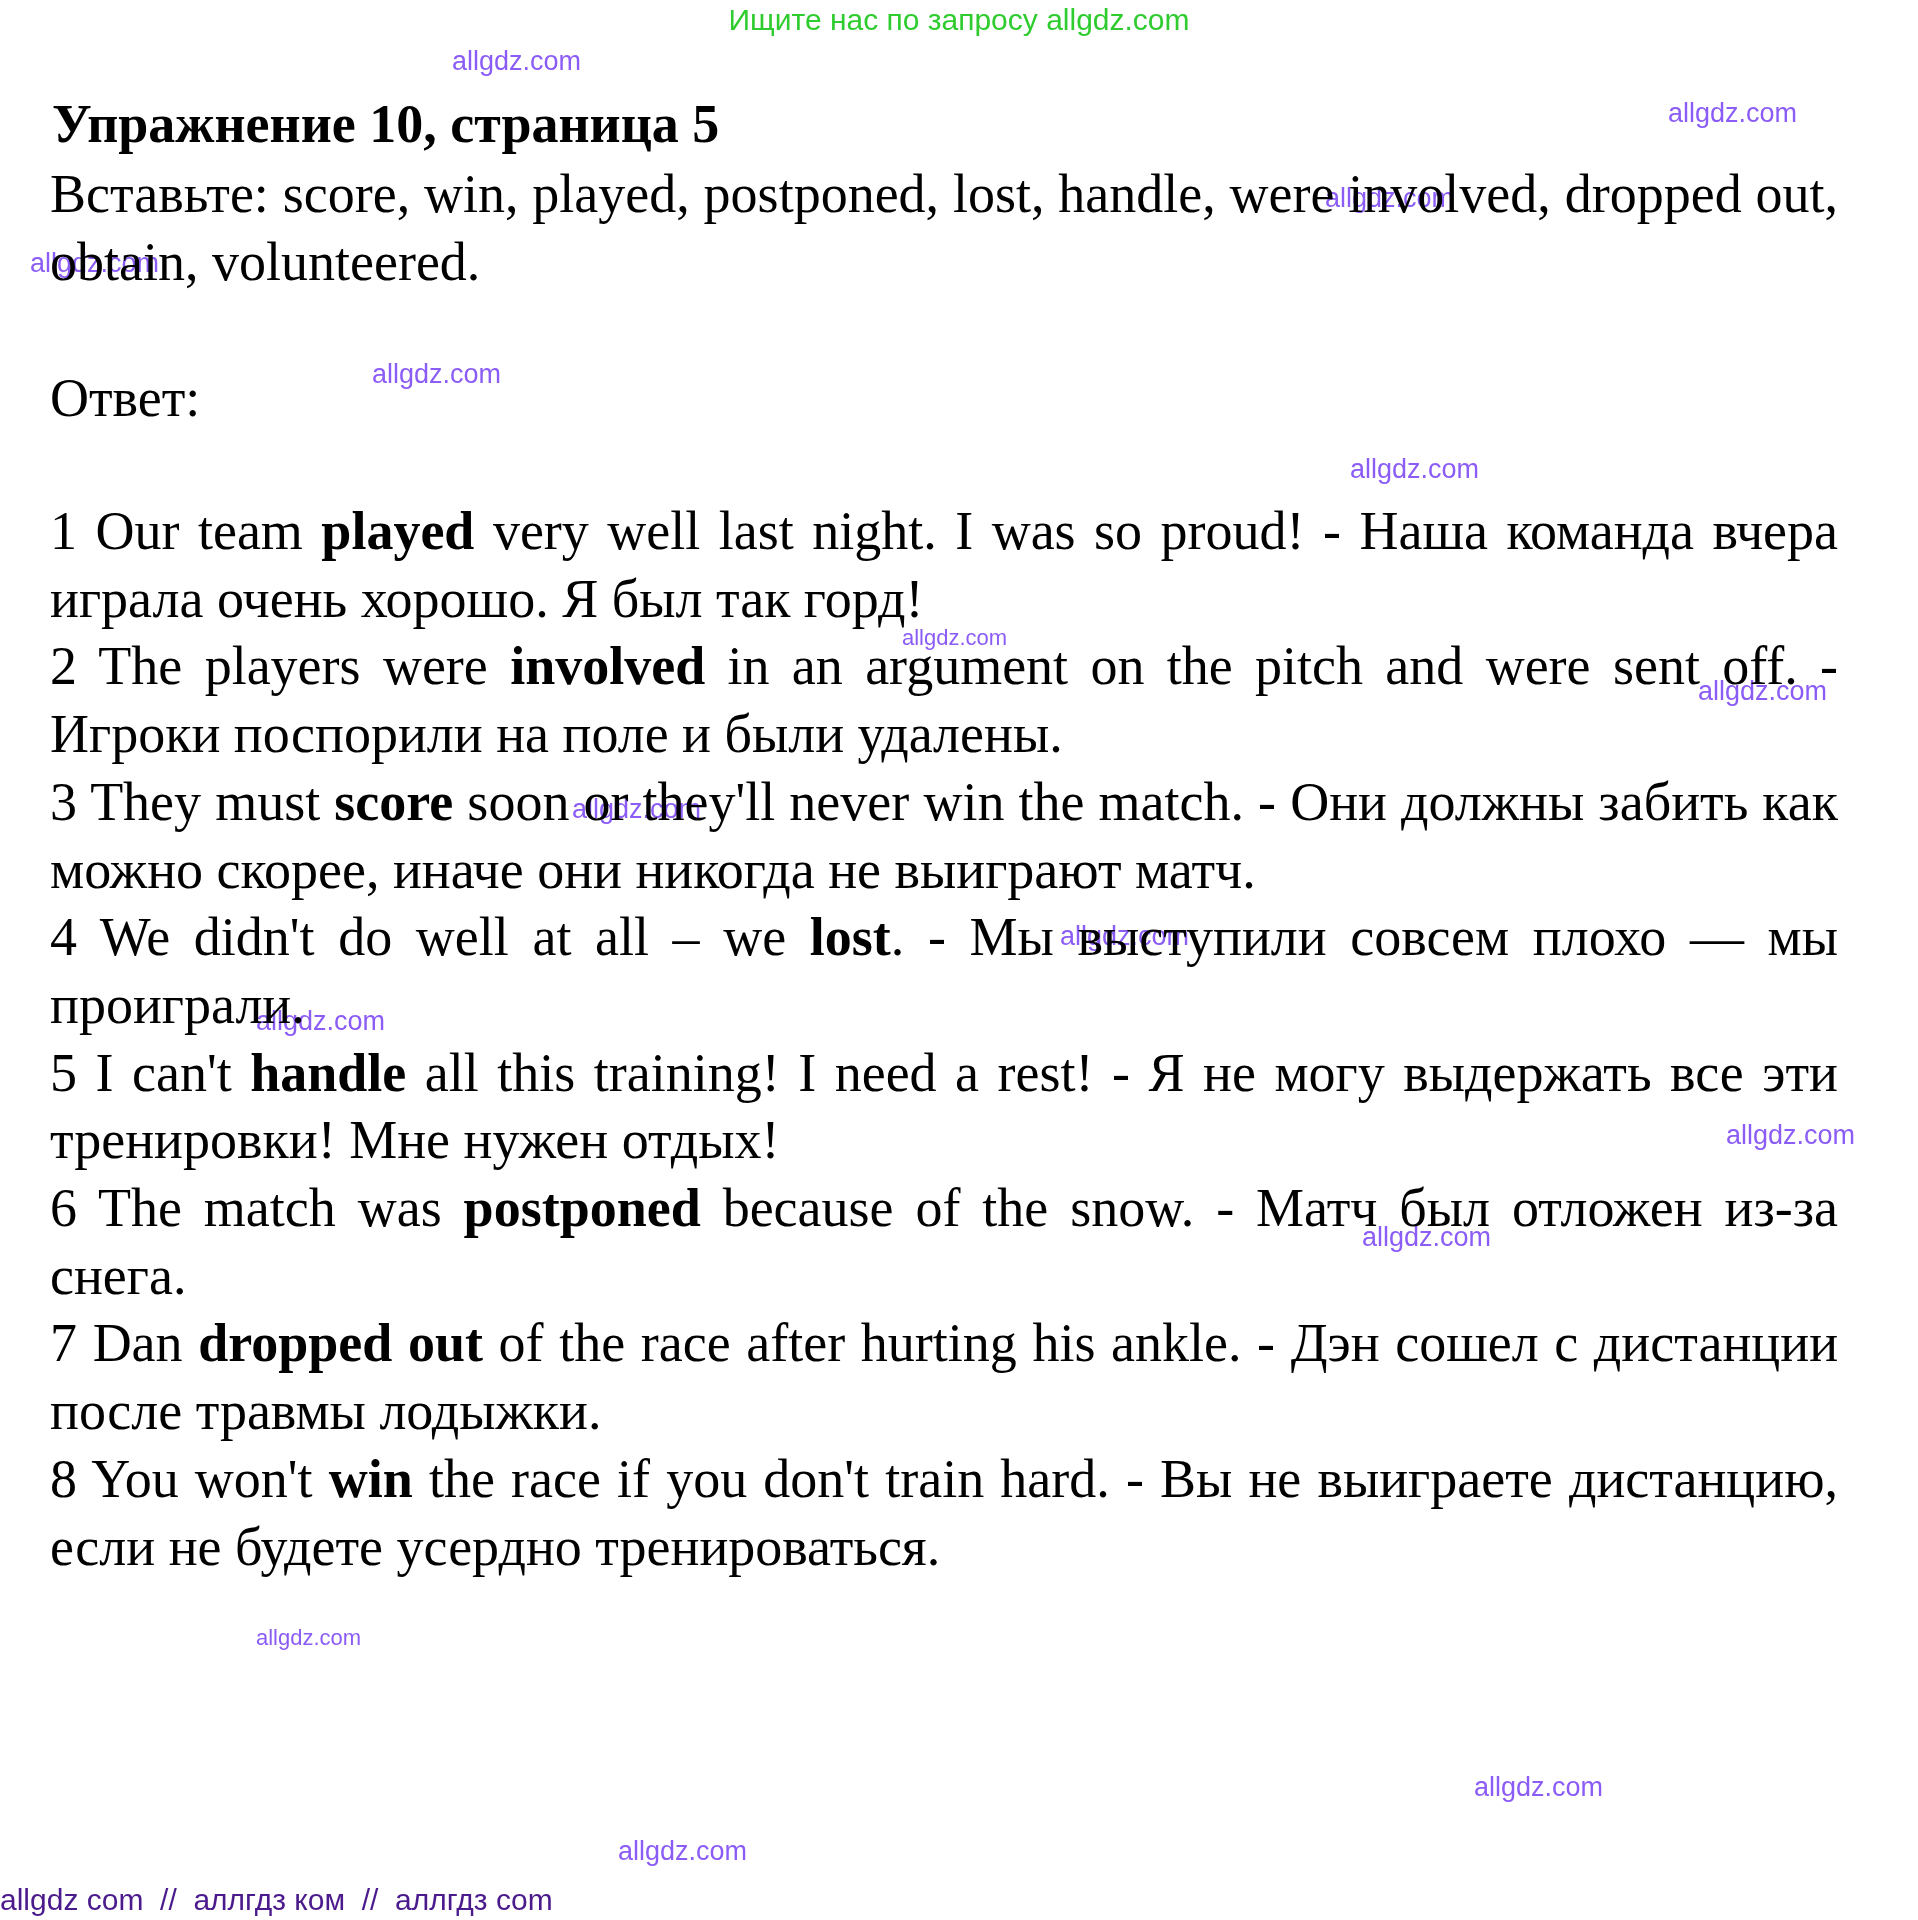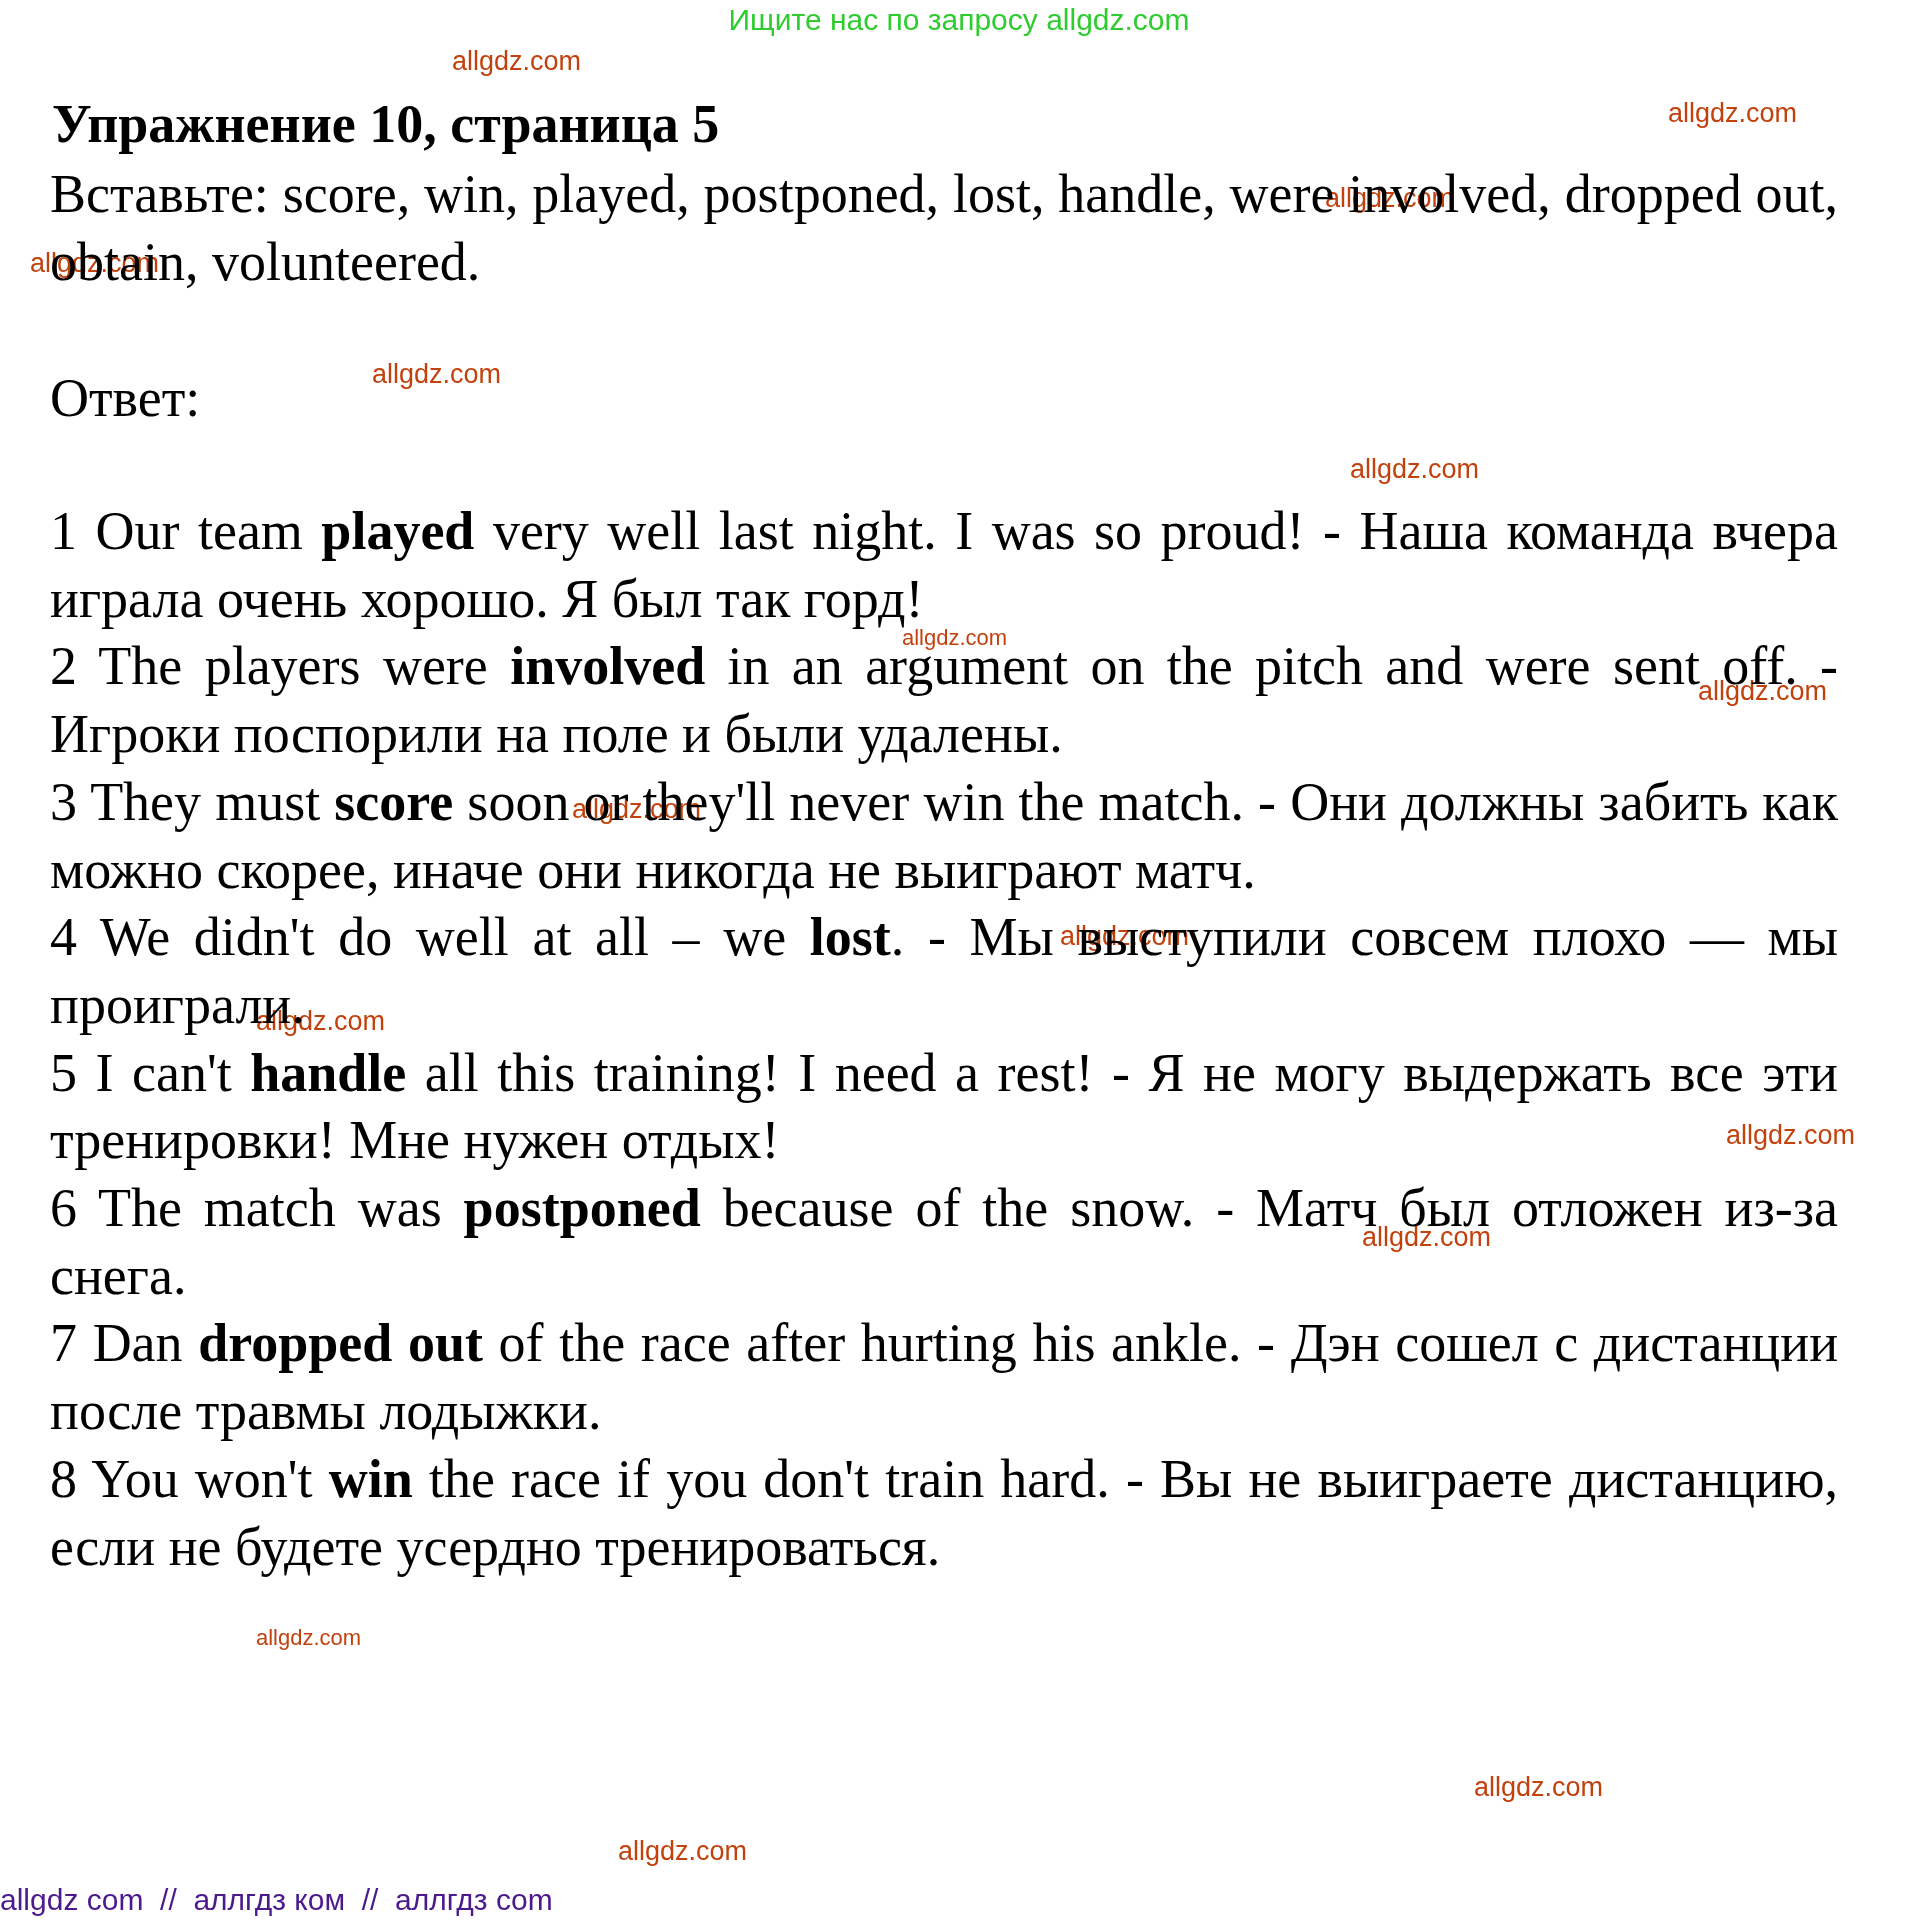--- a/index.html
+++ b/index.html
@@ -35,21 +35,21 @@
       font-size: 30px;
       line-height: 36px;
       color: #4b1a8c;
       white-space: pre;
     }
     .wm {
       position: absolute;
       font-family: "Liberation Sans", sans-serif;
       font-size: 27px;
       line-height: 30px;
-      color: #c2410c;
+      color: #8b5cf6;
       white-space: nowrap;
     }
     .wm.small { font-size: 22px; line-height: 24px; }
     .title {
       position: absolute;
       top: 92px;
       left: 52px;
       font-family: "Liberation Serif", serif;
       font-weight: bold;
       font-size: 54px;

